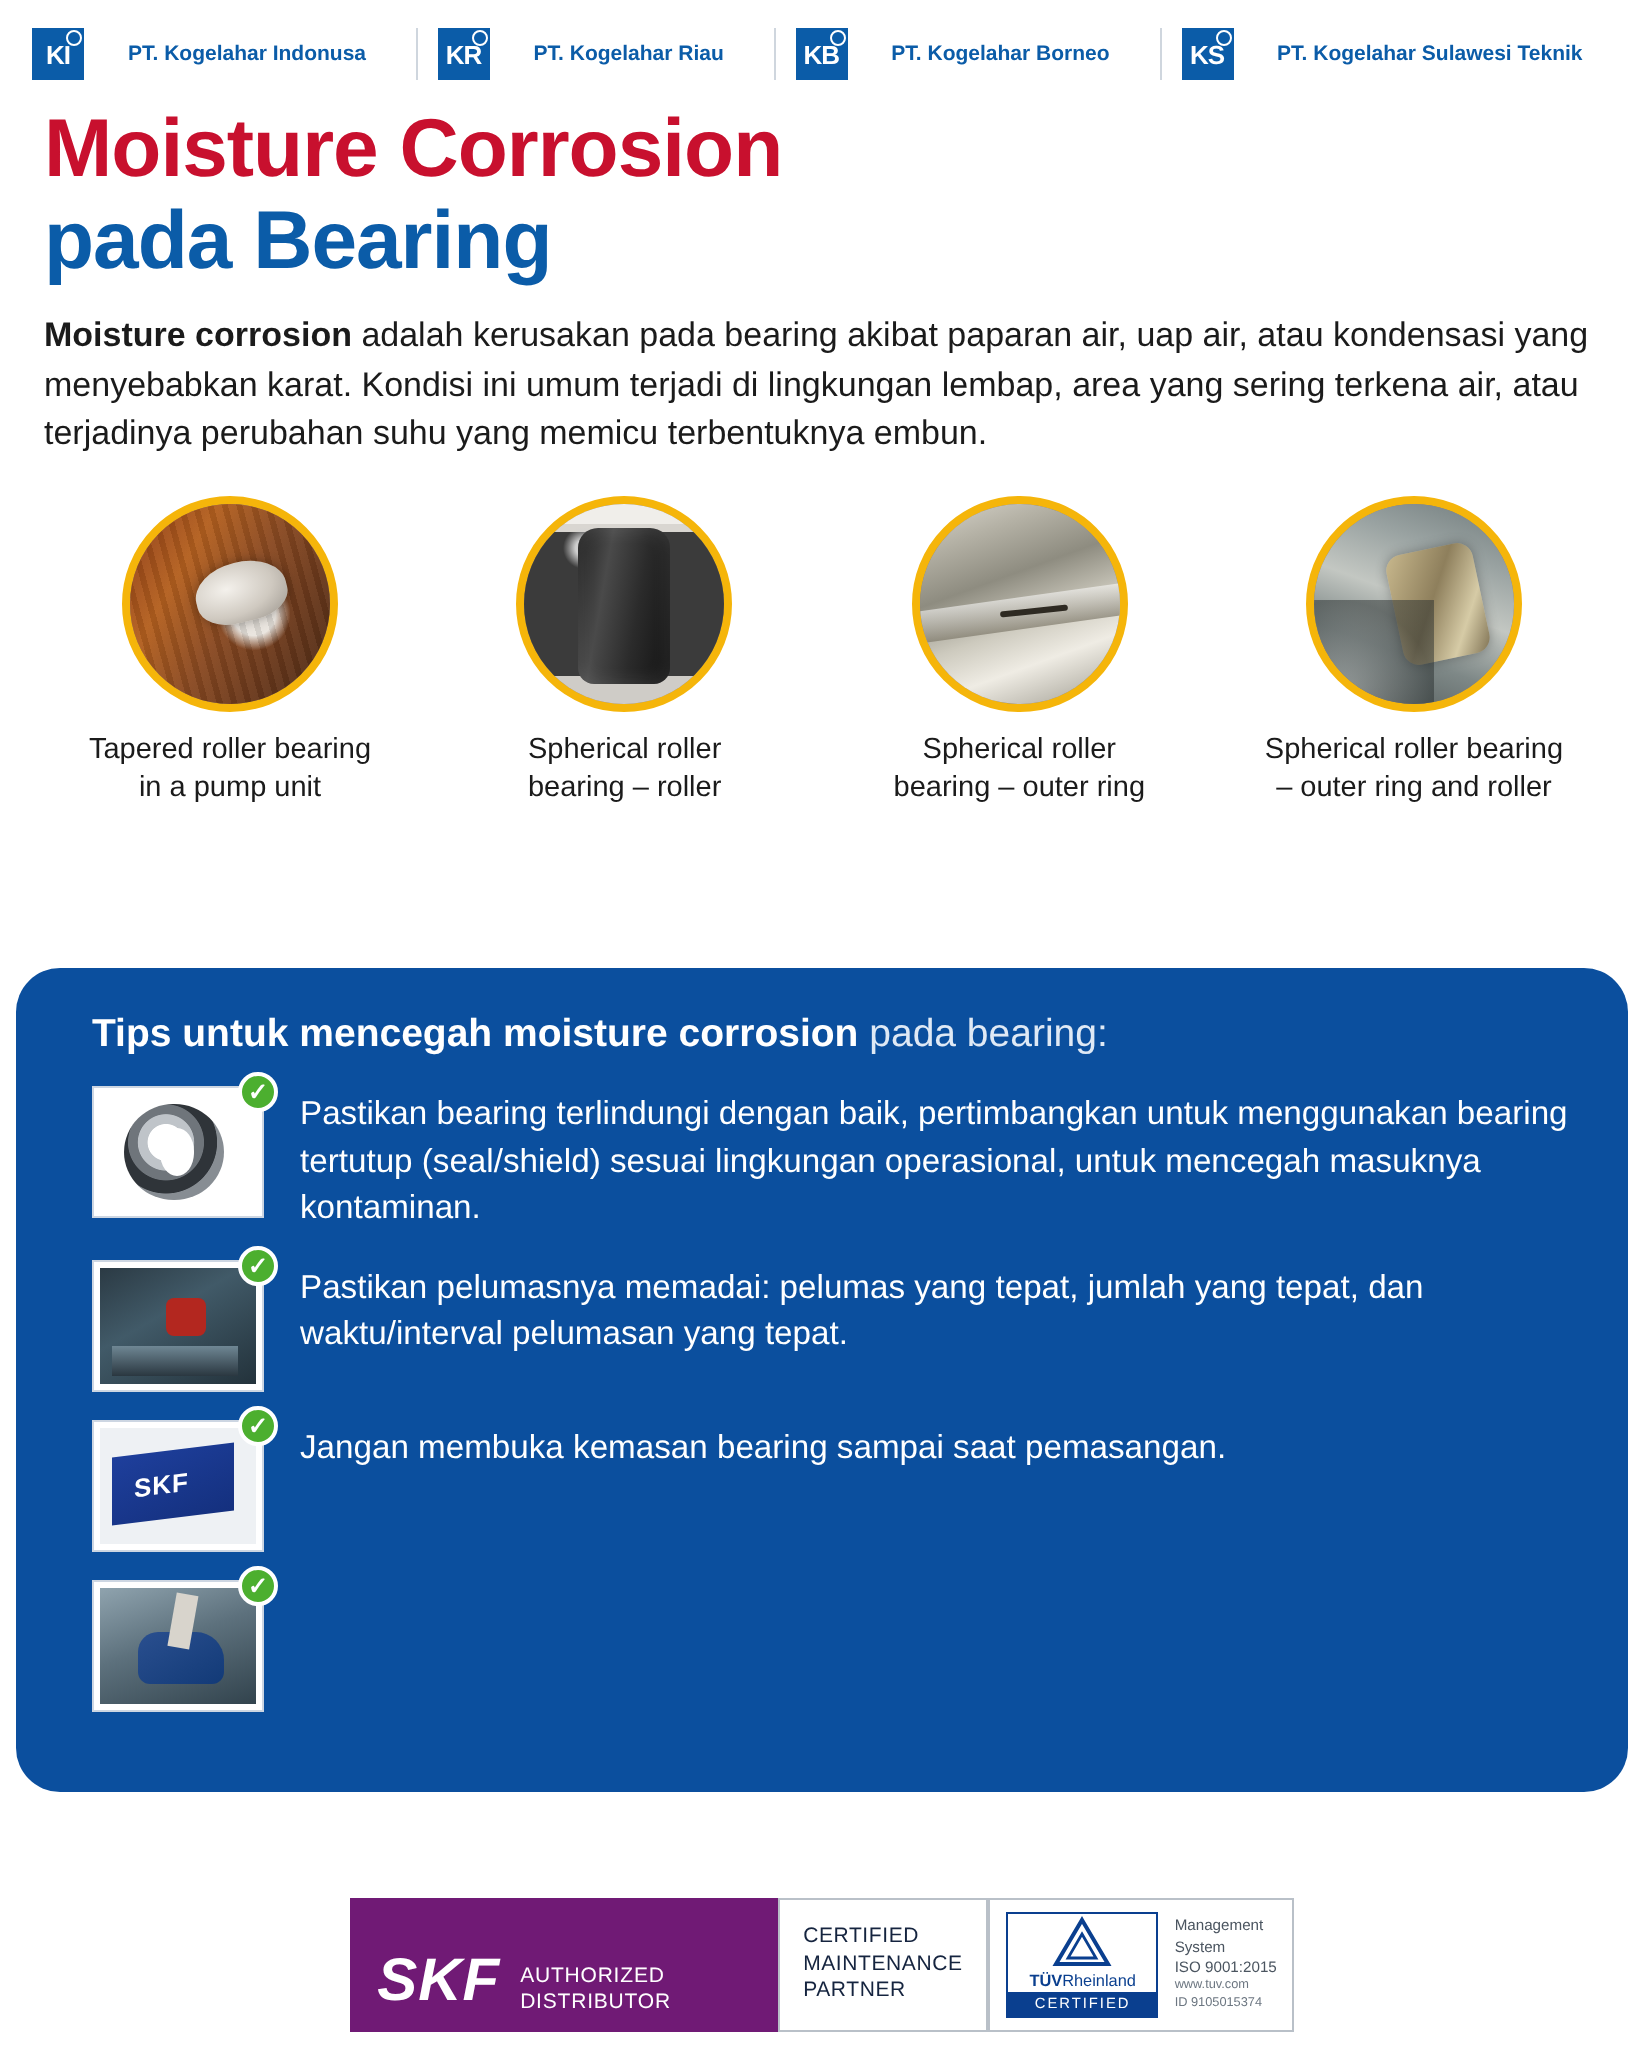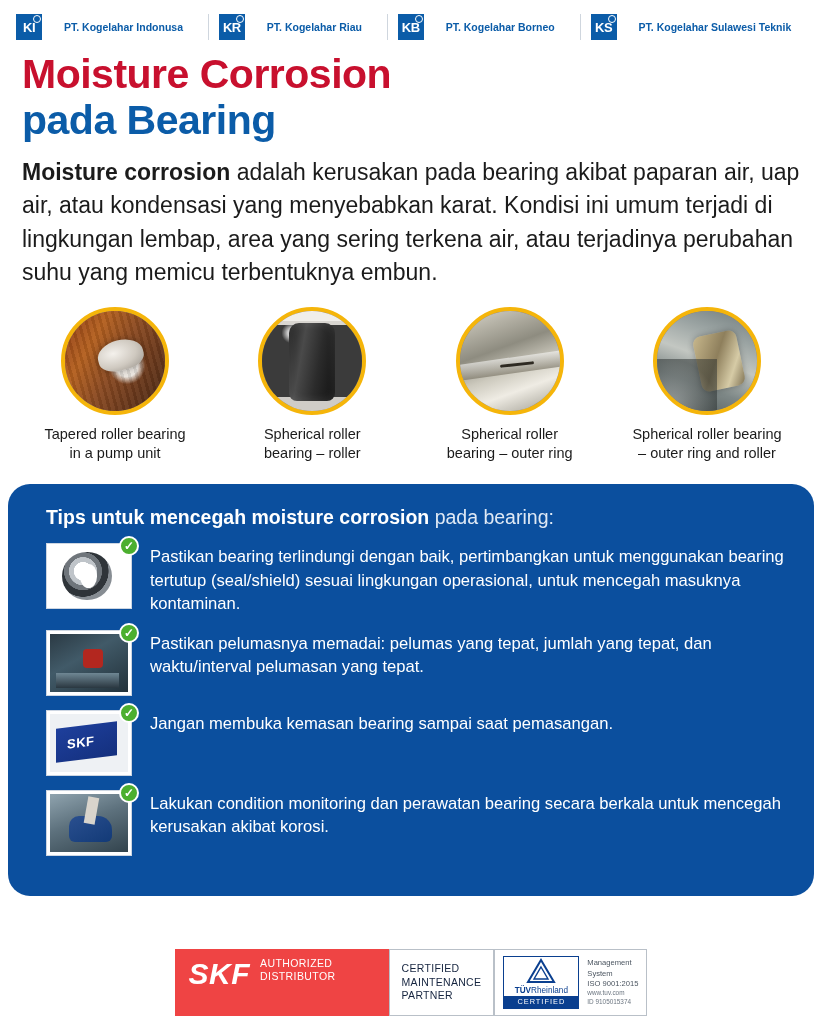--- a/index.html
+++ b/index.html
@@ -70,21 +70,21 @@
     font-size: 41px;
     font-weight: bold;
     line-height: 1.08;
     letter-spacing: -0.5px;
     margin-top: 2px;
   }
 
   
   .intro {
     padding: 14px 22px 0 22px;
-    font-size: 23px;
+    font-size: 17px;
     line-height: 1.45;
     color: #1b1b1b;
   }
   .intro b { font-weight: bold; }
 
   
   .circle-row {
     display: flex;
     justify-content: space-between;
     padding: 18px 20px 0 20px;
@@ -346,24 +346,24 @@
   .footer {
     position: absolute;
     left: 0; right: 0;
     bottom: 8px;
     display: flex;
     justify-content: center;
     align-items: stretch;
     gap: 0;
   }
   .cert-skf {
-    background: #ef4444;
-    color: #ffffff;
-    display: flex;
-    align-items: flex-start;
+    background: #701a75;
+    color: #ffffff;
+    display: flex;
+    align-items: flex-end;
     gap: 10px;
     padding: 8px 14px;
     min-width: 214px;
   }
   .cert-skf .skf-word {
     font-size: 30px;
     font-weight: bold;
     letter-spacing: 0.5px;
     font-style: italic;
   }
@@ -531,21 +531,20 @@
     <div class="tip-text">Jangan membuka kemasan bearing sampai saat pemasangan.</div>
   </div>
 
   <div class="tip-row">
     <div class="thumb-wrap">
       <div class="thumb">
           <div class="ph t4"></div>
         </div>
       <div class="check-badge">✓</div>
     </div>
-    <div class="tip-text">Lakukan condition monitoring dan perawatan bearing secara berkala untuk mencegah kerusakan akibat korosi.</div>
   </div>
 </div>
 
 <div class="footer">
   <div class="cert-skf">
     <div class="skf-word">SKF</div>
     <div class="skf-sub">
       <div>AUTHORIZED</div>
       <div>DISTRIBUTOR</div>
     </div>

